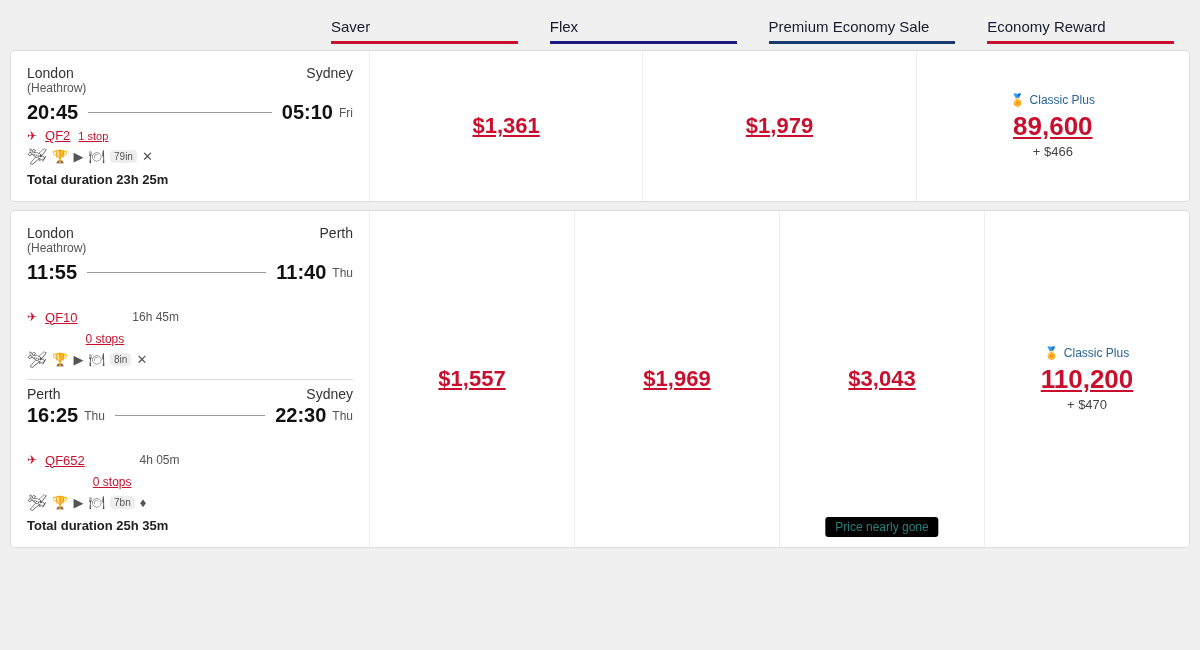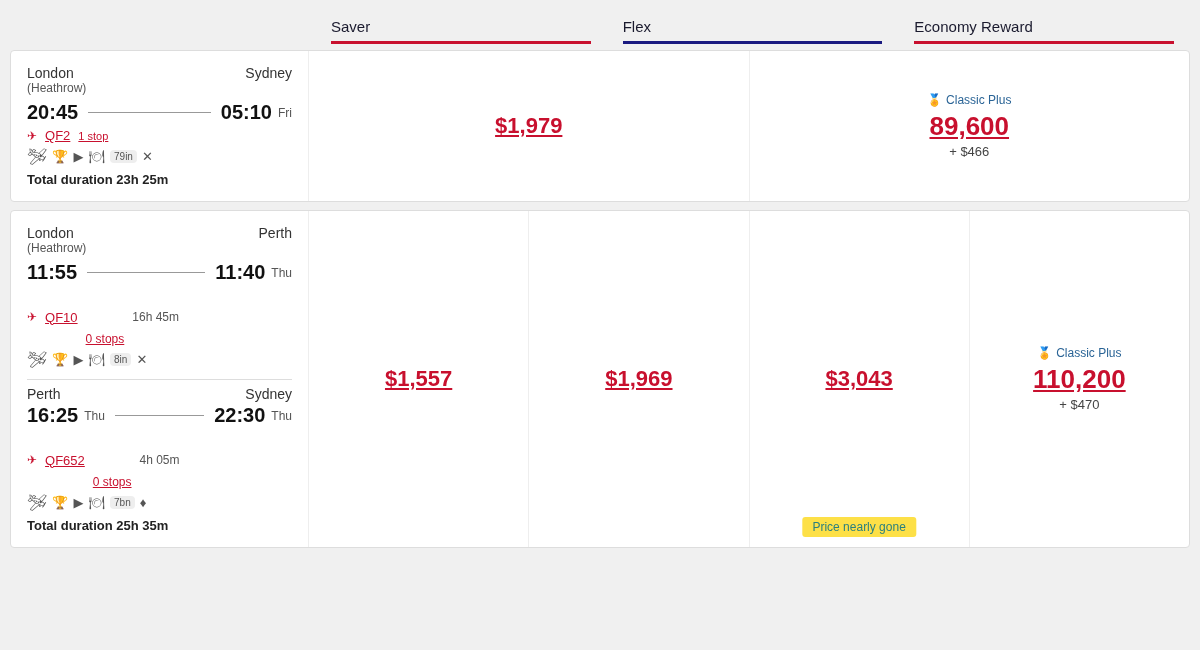--- a/index.html
+++ b/index.html
@@ -22,21 +22,21 @@
     .flight-card {
       background: #fff;
       border: 1px solid #ddd;
       border-radius: 4px;
       margin-bottom: 8px;
       display: flex;
       overflow: visible;
       position: relative;
     }
     .flight-info {
-      width: 298px;
+      width: 359px;
       flex-shrink: 0;
       padding: 14px 16px;
       border-right: 1px solid #eee;
     }
     .route-row {
       display: flex;
       justify-content: space-between;
       align-items: flex-start;
       margin-bottom: 2px;
     }
@@ -178,21 +178,21 @@
     .reward-extra {
       font-size: 13px;
       color: #444;
       margin-top: 2px;
     }
     .price-nearly-gone {
       position: absolute;
       bottom: 10px;
       left: 50%;
       transform: translateX(-50%);
-      background: #fde047;
+      background: #000000;
       color: #2a7f7f;
       font-size: 12px;
       padding: 3px 10px;
       border-radius: 3px;
       white-space: nowrap;
     }
     
     .header-cols {
       display: flex;
       margin-left: 305px;
@@ -232,20 +232,25 @@
       <div class="header-bar-saver">
         <span class="header-fare-label">Saver</span>
       </div>
     </div>
     <div class="header-fare">
       <div class="header-bar-flex">
         <span class="header-fare-label">Flex</span>
       </div>
     </div>
     <div class="header-fare">
+      <div class="header-bar-premium">
+        <span class="header-fare-label">Premium Economy Sale</span>
+      </div>
+    </div>
+    <div class="header-fare">
       <div class="header-bar-reward">
         <span class="header-fare-label">Economy Reward</span>
       </div>
     </div>
   </div>
 
   <div class="flight-card">
     <div class="flight-info">
       <div class="route-row">
         <div>
@@ -271,20 +276,23 @@
         <span class="amenity-icon">▶</span>
         <span class="amenity-icon">🍽</span>
         <span class="seat-badge">79in</span>
         <span class="amenity-icon">✕</span>
       </div>
       <div class="total-duration">Total duration 23h 25m</div>
     </div>
 
     <div class="price-cells">
       <div class="price-cell">
+        <span class="price-amount">$1,361</span>
+      </div>
+      <div class="price-cell">
         <span class="price-amount">$1,979</span>
       </div>
       <div class="price-cell">
         <div class="reward-block">
           <div class="classic-plus">
             <span style="color:#2a6496;">🏅</span>
             <span>Classic Plus</span>
           </div>
           <span class="reward-pts">89,600</span>
           <div class="reward-extra">+ $466</div>

